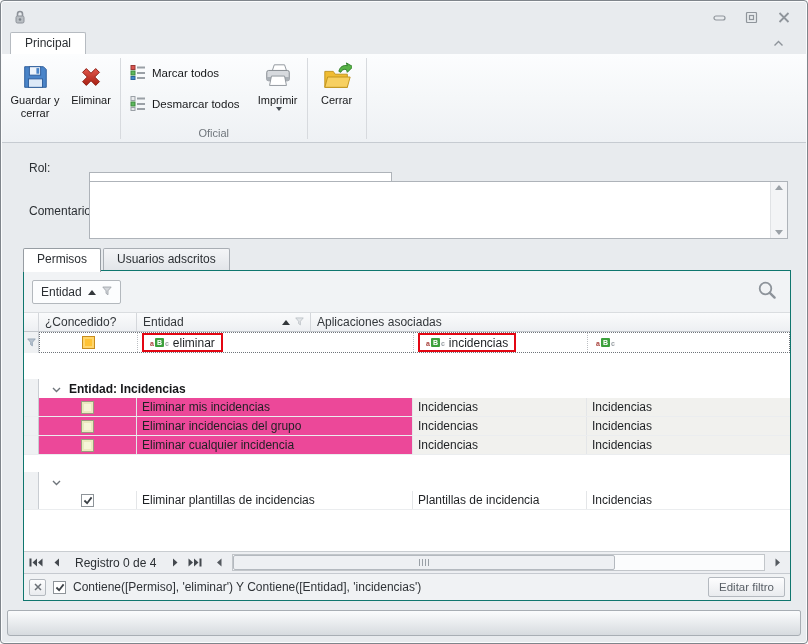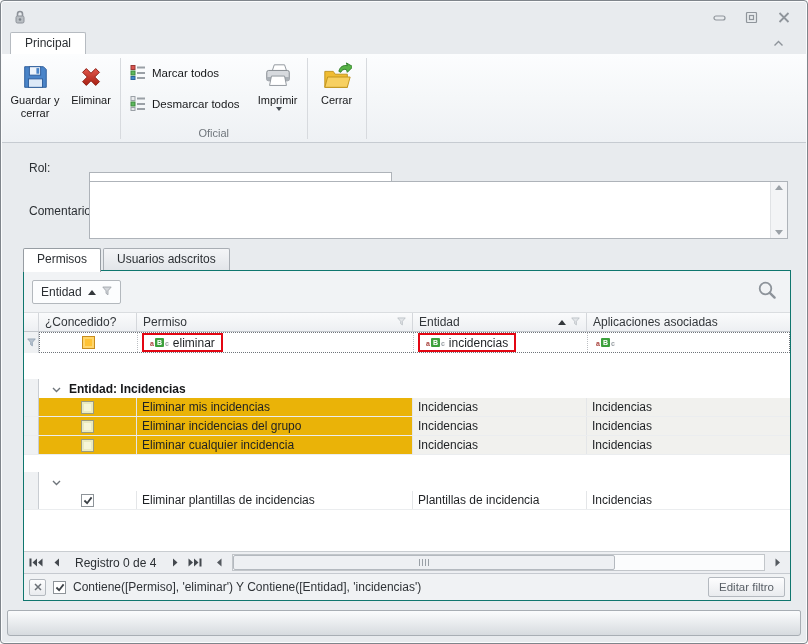--- a/index.html
+++ b/index.html
@@ -102,21 +102,21 @@
   .spacer17 { height:17px; }
 
   .grow { height:19px; display:flex; }
   .grow .ind, .drow .ind { width:15px; flex:none; background:#eff1f3; border-right:1px solid #c9cdd2; }
   .grow .gcontent { flex:1; display:flex; align-items:center; gap:8px; font-weight:bold;
     color:#17181a; padding-left:13px; }
 
   .drow { height:19px; display:flex; border-bottom:1px solid #ebedef; }
   .dcell { display:flex; align-items:center; padding:0 5px; border-right:1px solid #e4e6e8; color:#1e2124; }
   .dcell.center { justify-content:center; }
-  .hl { background:#eab308; }
+  .hl { background:#ec4899; }
   .hl-side { background:#f1f1ee; }
 
   .cb { width:13px; height:13px; border:1px solid #8e9499; background:#fff;
     display:inline-flex; align-items:center; justify-content:center; }
   .cb.amber { border-color:#c78c1e; background:#ffc233; box-shadow:inset 0 0 0 2px #ffd56b; }
   .cb.dim { border-color:#9b9b80; background:#f6f6d8; box-shadow:inset 0 0 0 2px #eaeabf; }
 
   
   .nav { height:22px; background:#edeff2; border-top:1px solid #c9cdd1;
     display:flex; align-items:center; padding:0 4px; gap:4px; }
@@ -319,27 +319,20 @@
           <path d="M12.8 12.8 L17.6 17.6" stroke="#8d939a" stroke-width="2.4" stroke-linecap="round"></path>
         </svg>
       </span>
     </div>
 
     <div class="ghead">
       <div class="hcell col-ind"></div>
       <div class="hcell col-granted">
         <span>¿Concedido?</span>
       </div>
-      <div class="hcell col-perm">
-        <span>Permiso</span>
-          <span class="hgap"></span>
-        <span><svg width="9" height="9" viewBox="0 0 10 10">
-              <path d="M0.8 1 h8.4 L6 4.8 v4 L4 7.3 V4.8 Z" fill="#e2e5e8" stroke="#b4b9bf" stroke-width="0.8"></path>
-            </svg></span>
-      </div>
       <div class="hcell col-ent">
         <span>Entidad</span>
           <span class="hgap"></span>
         <span class="sort-asc" style="margin-right:5px;"></span>
         <span><svg width="9" height="9" viewBox="0 0 10 10">
               <path d="M0.8 1 h8.4 L6 4.8 v4 L4 7.3 V4.8 Z" fill="#e2e5e8" stroke="#b4b9bf" stroke-width="0.8"></path>
             </svg></span>
       </div>
       <div class="hcell col-apps" style="border-right:none;">
         <span>Aplicaciones asociadas</span>

